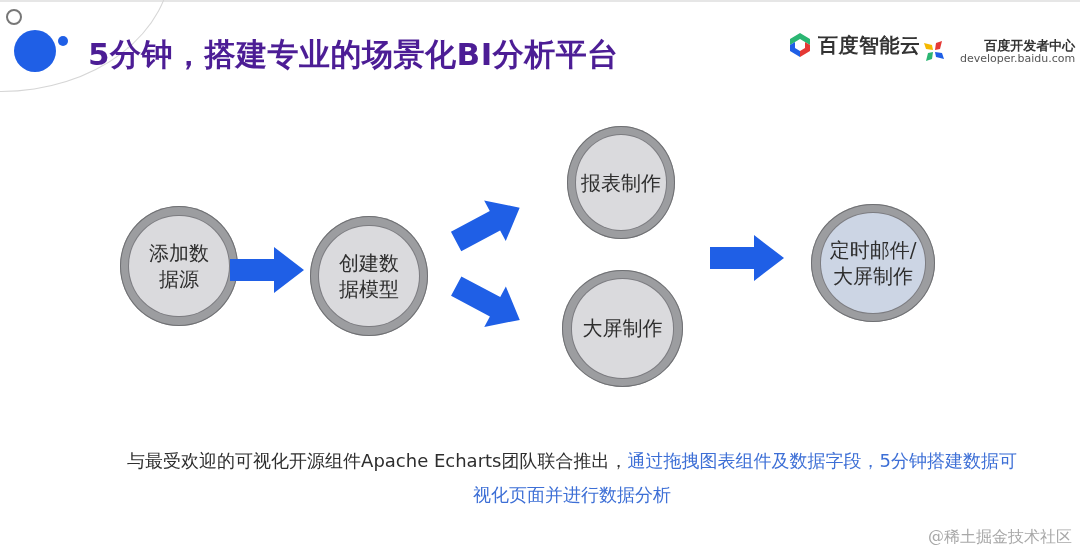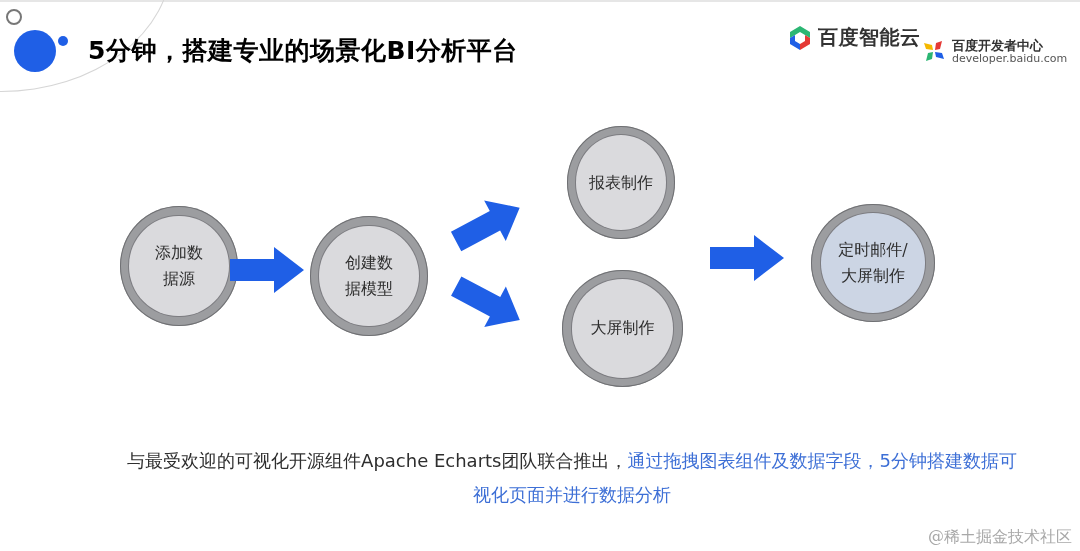--- a/index.html
+++ b/index.html
@@ -10,41 +10,41 @@
   }
   .top-line { position: absolute; left: 0; top: 0; width: 1080px; height: 2px; background: #e6e6e6; }
   .deco-arc {
     position: absolute; left: -170px; top: -170px; width: 340px; height: 260px;
     border: 1.5px solid #d6d6d6; border-radius: 50%; border-top-color: transparent; border-left-color: transparent;
   }
   .deco-ring { position: absolute; left: 6px; top: 9px; width: 12px; height: 12px; border: 2px solid #777; border-radius: 50%; }
   .deco-big { position: absolute; left: 14px; top: 30px; width: 42px; height: 42px; background: #1f5fe6; border-radius: 50%; }
   .deco-small { position: absolute; left: 58px; top: 36px; width: 10px; height: 10px; background: #1f5fe6; border-radius: 50%; }
   .title {
-    position: absolute; left: 88px; top: 34px; font-size: 25px; font-weight: bold; color: #000000; letter-spacing: 0.5px;
+    position: absolute; left: 88px; top: 34px; font-size: 31px; font-weight: bold; color: #4c1d95; letter-spacing: 0.5px;
   }
-  .logo1 { position: absolute; left: 788px; top: 24px; display: flex; align-items: center; }
+  .logo1 { position: absolute; left: 788px; top: 32px; display: flex; }
   .logo1 .txt { font-size: 20px; font-weight: bold; color: #333; margin-left: 6px; letter-spacing: 0.5px; }
   .logo2 { position: absolute; left: 922px; top: 38px; display: flex; align-items: center; }
-  .logo2 .col { margin-left: 6px; display: flex; flex-direction: column; }
+  .logo2 .col { margin-left: 14px; display: flex; flex-direction: column; text-align: right; }
   .logo2 .cn { font-size: 13px; font-weight: bold; color: #333; line-height: 15px; }
   .logo2 .en { font-size: 11px; color: #555; line-height: 11px; }
 
   .node {
     position: absolute; border-radius: 50%;
     background: #9c9da0;
     box-shadow: inset 0 0 0 1px #6f7073;
     display: flex; align-items: center; justify-content: center;
   }
   .node .inner {
     width: 84%; height: 84%; border-radius: 50%;
     background: #dadadd; box-shadow: 0 0 0 1px #7c7c80;
     display: flex; align-items: center; justify-content: center; text-align: center;
     font-family: "DejaVu Serif", "Liberation Serif", serif;
-    font-size: 16px; color: #2e2e2e; line-height: 26px;
+    font-size: 20px; color: #2e2e2e; line-height: 26px;
   }
   .node.blue .inner { background: #ccd5e4; }
   .node .inner span { display: block; }
 
   .arrow { position: absolute; }
   .caption { position: absolute; left: 122px; top: 444px; font-size: 18px; line-height: 34px; color: #2e2e2e; width: 900px; text-align: center; }
   .caption .hl { color: #3d6fd6; }
   .watermark { position: absolute; right: 8px; bottom: 3px; font-size: 16px; color: #a8a8a8; font-family: "DejaVu Serif", serif; }
 </style>
 </head>

